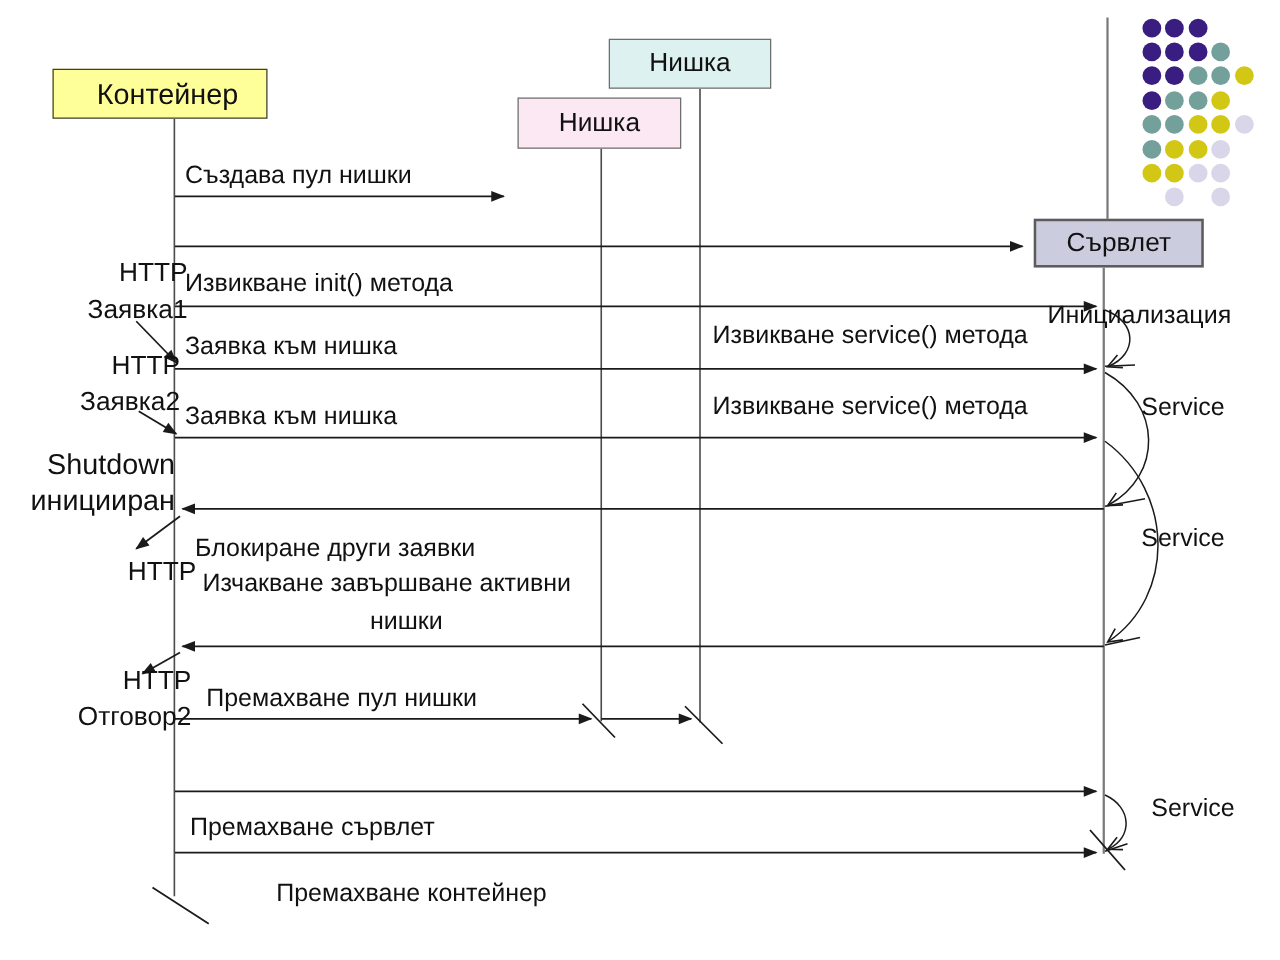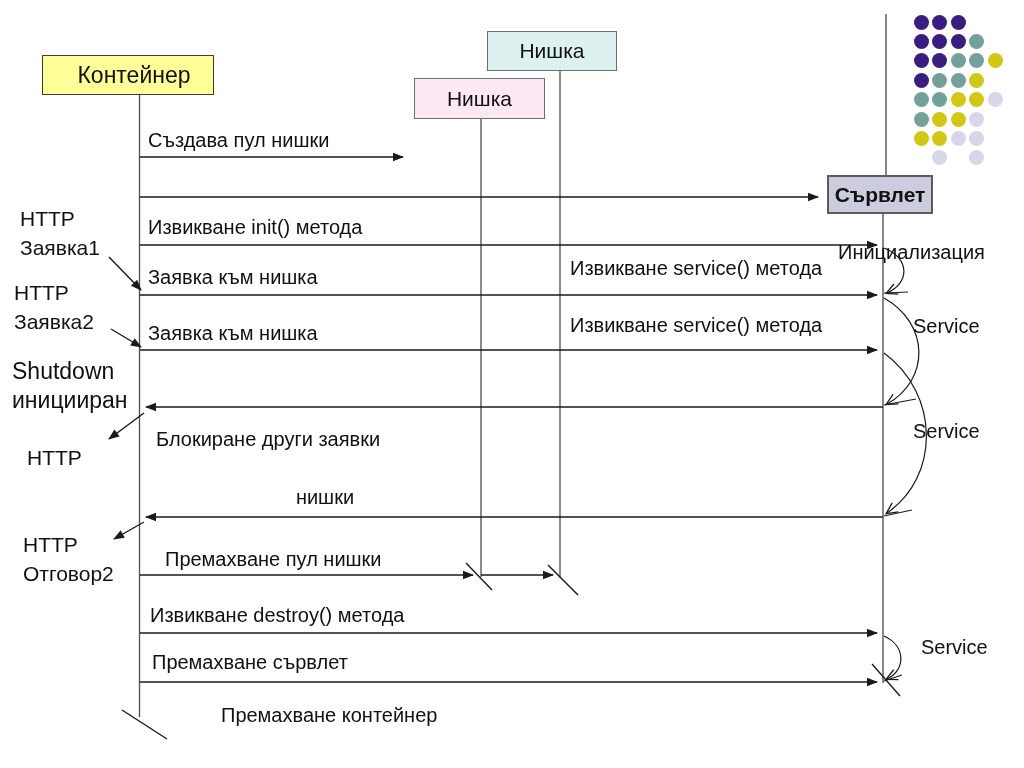--- a/index.html
+++ b/index.html
@@ -8,21 +8,21 @@
     background:#ffffff;
     font-family:"Liberation Sans","DejaVu Sans",sans-serif;
     color:#111111;
   }
   #overlay{position:absolute;left:0;top:0;width:1024px;height:768px;}
   .box{
     position:absolute;display:flex;align-items:center;justify-content:center;
     box-sizing:border-box;white-space:nowrap;
   }
   .lbl{position:absolute;white-space:nowrap;font-size:20px;line-height:23px;}
-  .stack{position:absolute;text-align:left;white-space:nowrap;}
+  .stack{position:absolute;text-align:right;white-space:nowrap;}
   .stack div{line-height:29px;}
   .http{font-size:21px;}
   .shutdown{font-size:23px;}
   .phase{position:absolute;white-space:nowrap;font-size:20px;}
   .dot{position:absolute;border-radius:50%;}
 </style>
 </head>
 <body>
 
 <div id="stage">
@@ -90,34 +90,34 @@
   </div>
 
   <div class="box" style="left: 487px; top: 31px; width: 130px; height: 40px; border: 1.5px solid rgb(110, 110, 110); font-size: 21px; background-color: rgb(221, 242, 240);">
     <span>Нишка</span>
   </div>
 
   <div class="box" style="left: 414px; top: 78px; width: 131px; height: 41px; border: 1.5px solid rgb(110, 110, 110); font-size: 21px; background-color: rgb(252, 232, 242);">
     <span>Нишка</span>
   </div>
 
-  <div class="box" style="left: 827px; top: 175px; width: 106px; height: 39px; border: 2px solid rgb(92, 92, 92); font-size: 21px; background-color: rgb(204, 204, 223); font-weight: bold;">
+  <div class="box" style="left: 827px; top: 175px; width: 136px; height: 39px; border: 2px solid rgb(92, 92, 92); font-size: 21px; background-color: rgb(204, 204, 223);">
     <span>Сървлет</span>
   </div>
 
   <div class="lbl" style="left:148px;top:129px;">Създава пул нишки</div>
   <div class="lbl" style="left:148px;top:216px;">Извикване init() метода</div>
   <div class="lbl" style="left:148px;top:266px;">Заявка към нишка</div>
   <div class="lbl" style="left:570px;top:257px;">Извикване service() метода</div>
   <div class="lbl" style="left:148px;top:322px;">Заявка към нишка</div>
   <div class="lbl" style="left:570px;top:314px;">Извикване service() метода</div>
   <div class="lbl" style="left:156px;top:428px;text-align:right;">Блокиране други заявки</div>
+  <div class="lbl" style="left:162px;top:456px;">Изчакване завършване активни</div>
   <div class="lbl" style="left:160px;top:486px;width:330px;text-align:center;">нишки</div>
   <div class="lbl" style="left:165px;top:548px;">Премахване пул нишки</div>
-  <div class="lbl" style="left:150px;top:604px;">Извикване destroy() метода</div>
   <div class="lbl" style="left:152px;top:651px;">Премахване сървлет</div>
   <div class="lbl" style="left:221px;top:704px;">Премахване контейнер</div>
 
   <div class="stack http" style="left:20px;top:204px;width:130px;">
     <div>HTTP</div>
     <div>Заявка1</div>
   </div>
   <div class="stack http" style="left:14px;top:278px;width:130px;">
     <div>HTTP</div>
     <div>Заявка2</div>

